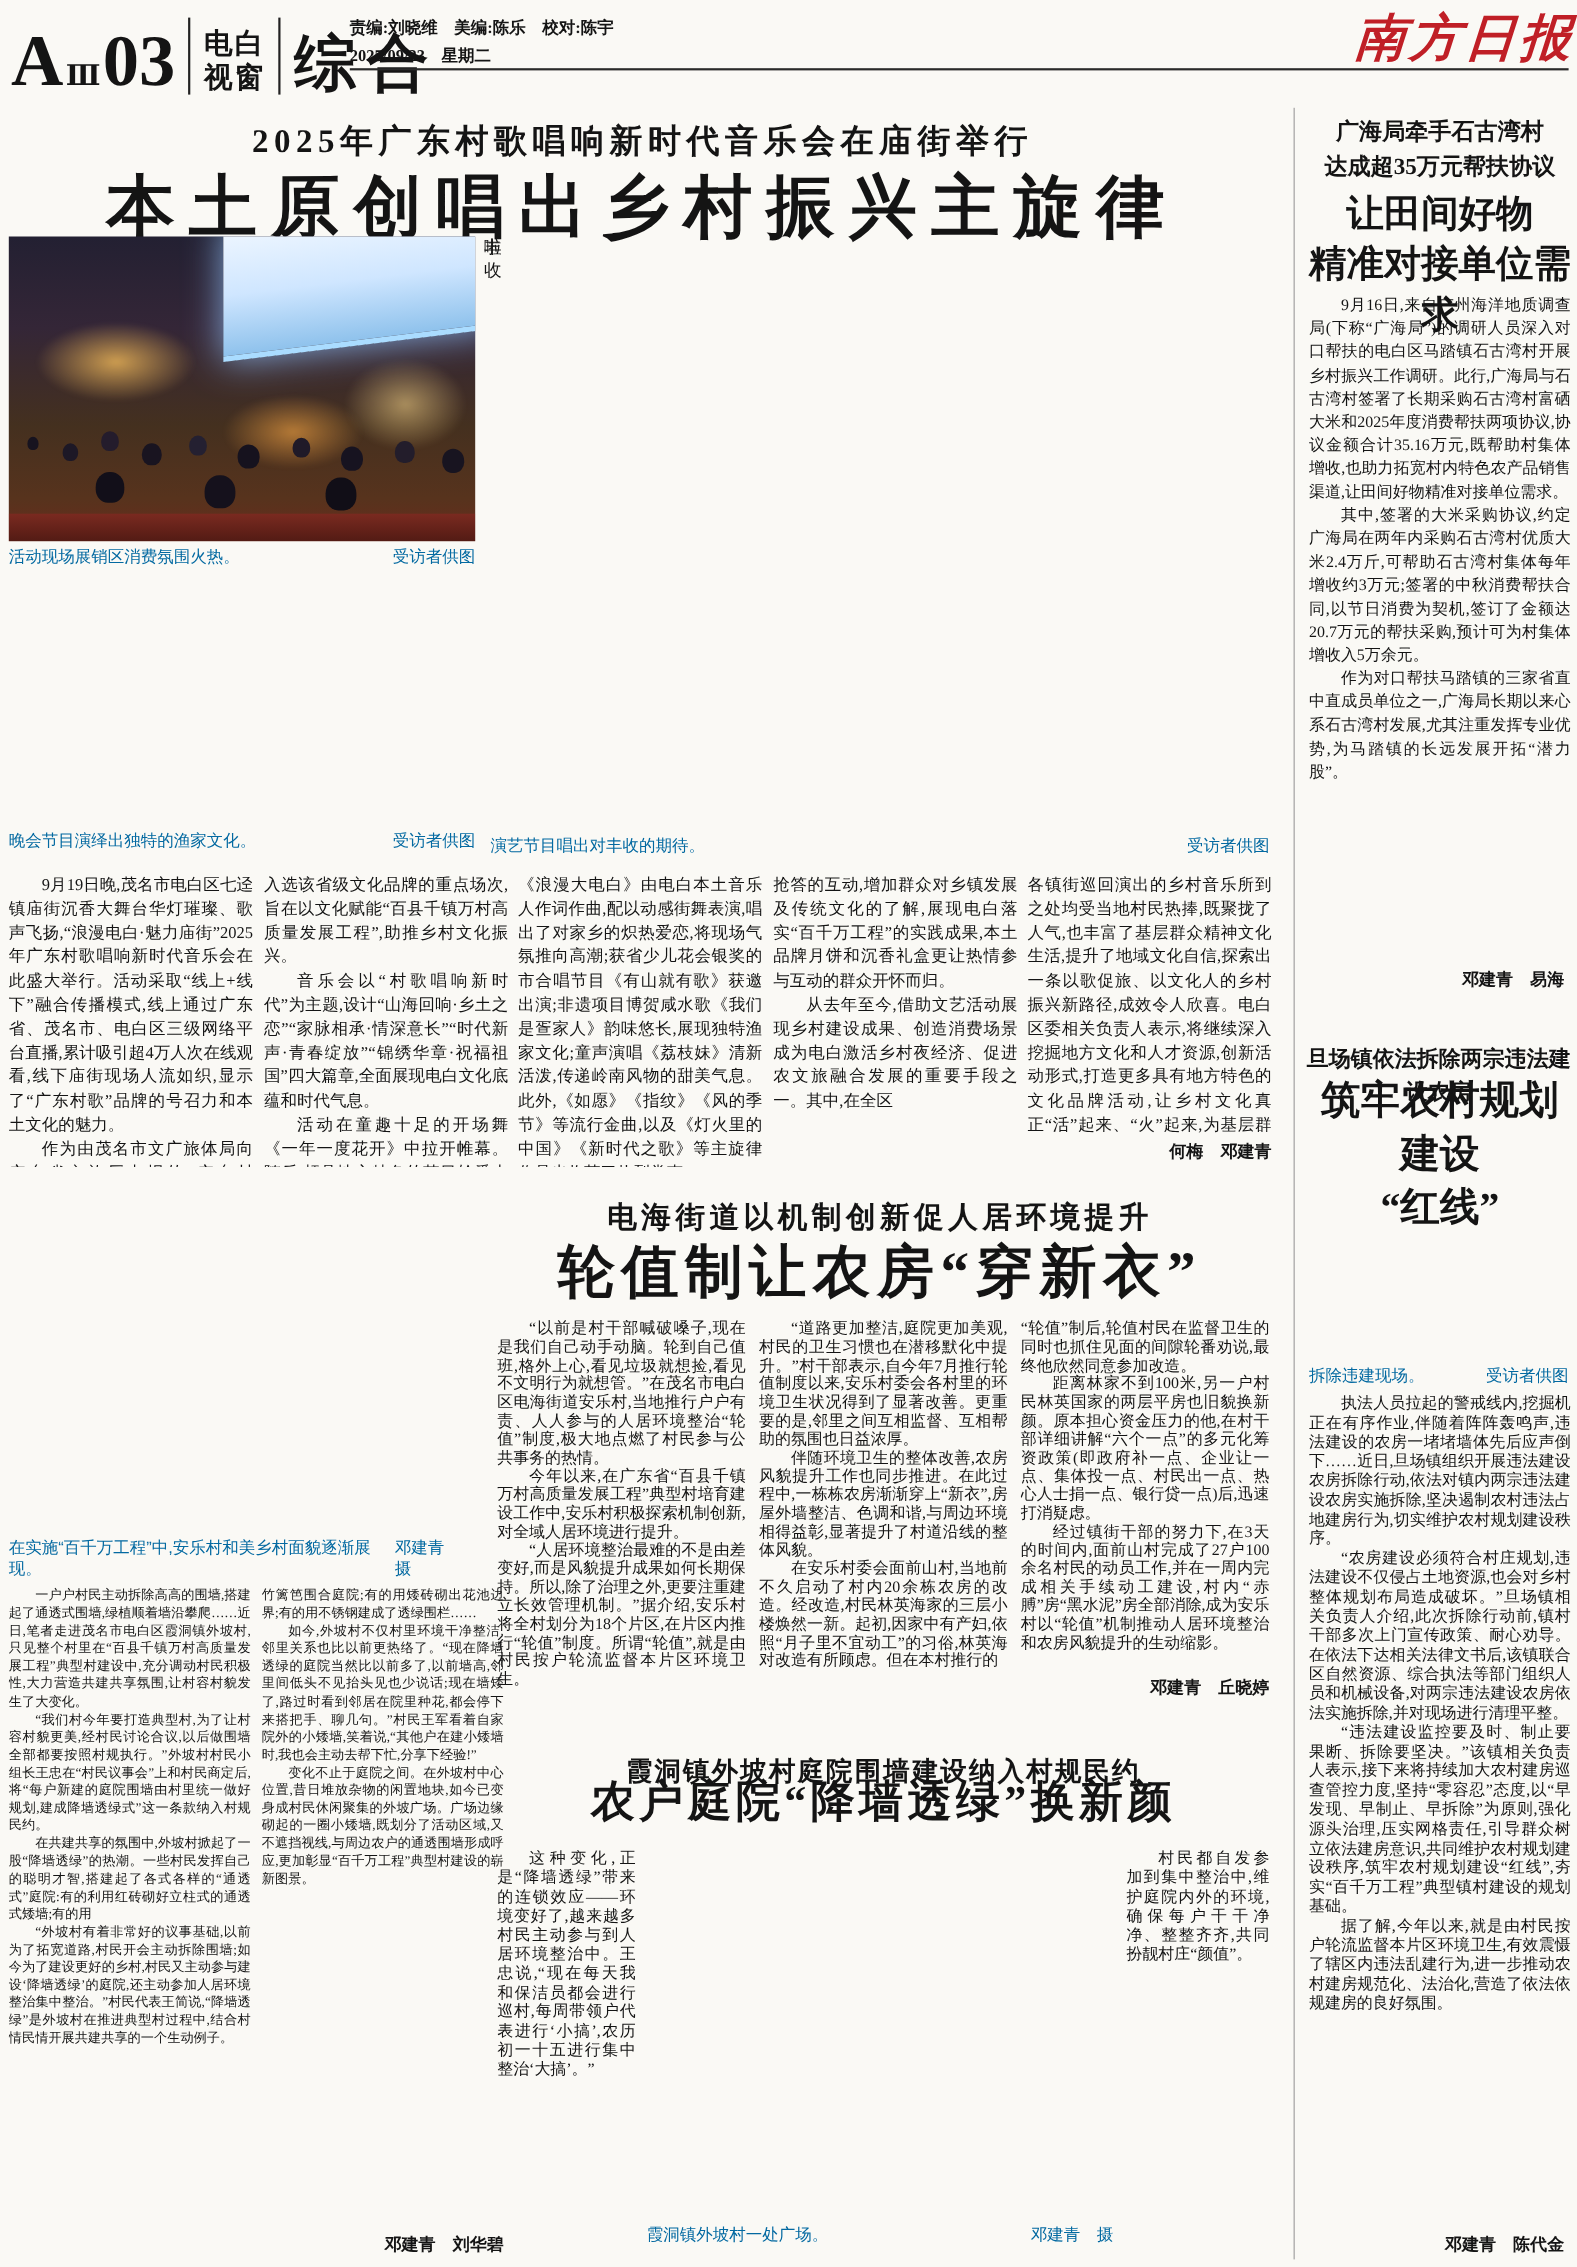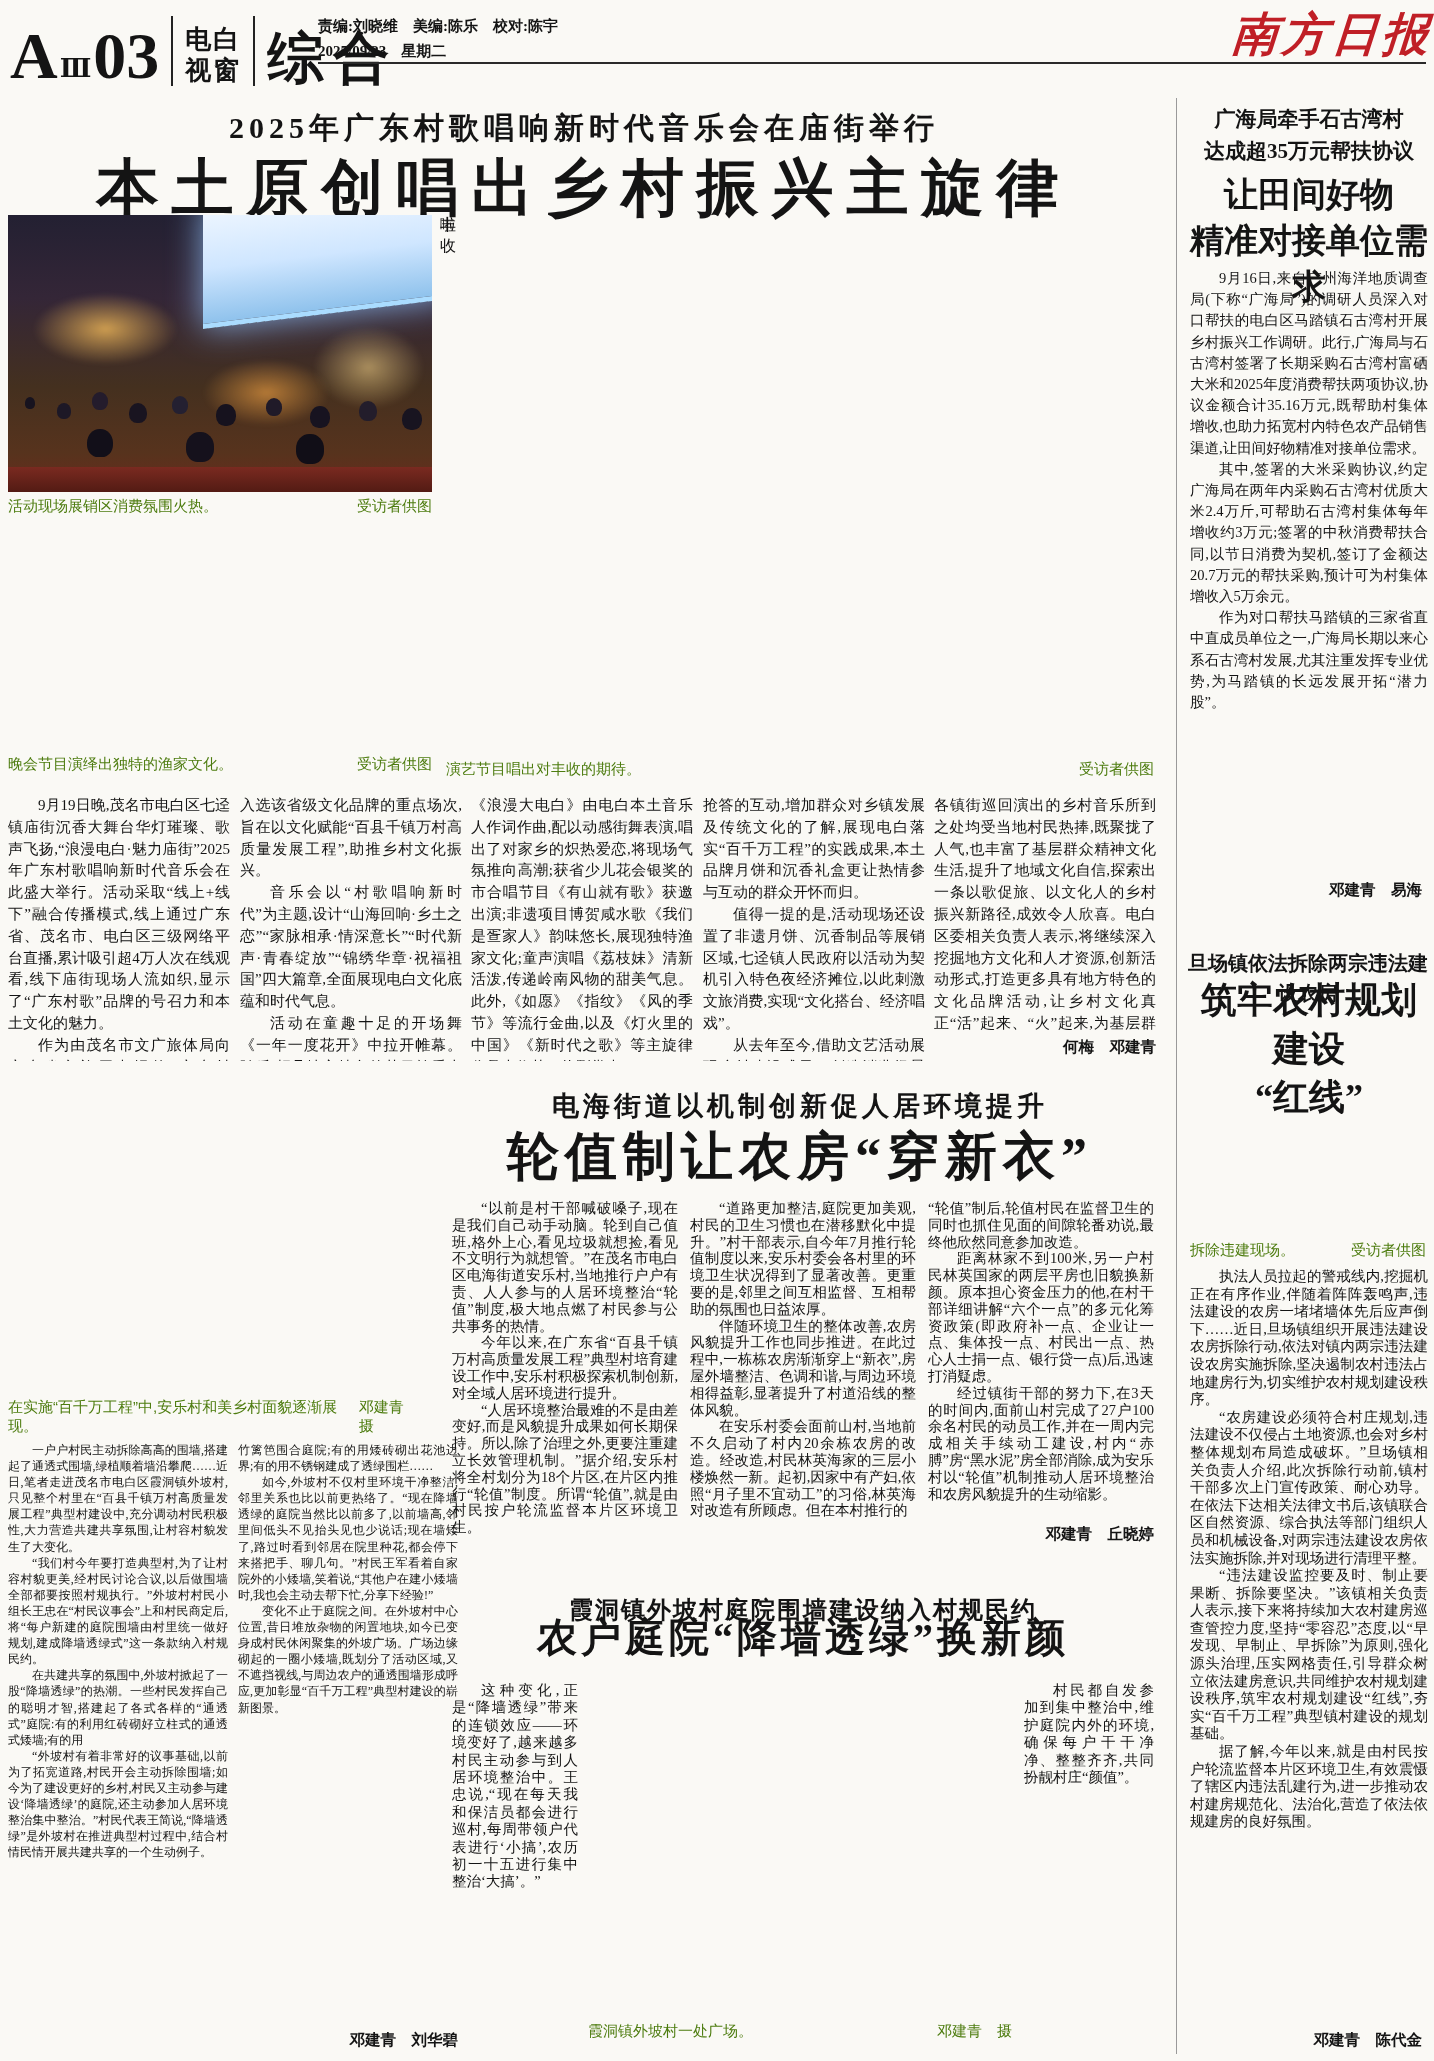--- a/index.html
+++ b/index.html
@@ -33,21 +33,21 @@
   .col{overflow:hidden;text-align:justify;}
   .col p{margin:0;text-indent:2em;}
   .cont p:first-child{text-indent:0;}
   .bmain{font-size:15px;line-height:21.8px;}
   .bmid{font-size:14.5px;line-height:16.8px;}
   .bside{font-size:14.5px;line-height:21.2px;}
   .bside2{font-size:14.5px;line-height:17.6px;}
   .bbot{font-size:12px;line-height:16.1px;}
   .bnarrow{font-size:14.5px;line-height:17.4px;}
   .byline{text-align:right;font-weight:700;font-size:15.5px;white-space:nowrap;}
-  .cap{display:flex;justify-content:space-between;font-size:15px;color:#4d7c0f;
+  .cap{display:flex;justify-content:space-between;font-size:15px;color:#0369a1;
        font-family:"Liberation Sans","DejaVu Sans",sans-serif;}
   .sep-v{border-left:1px solid #9a9a9a;}
   
   .ph{overflow:hidden;position:absolute;}
   .ph *{position:absolute;}
   .ph1{background:linear-gradient(180deg,#232032 0%,#342637 30%,#44301f 62%,#57331d 86%,#6b2a1c 100%);}
   .p1-canopy{right:-4%;top:-10%;width:58%;height:44%;transform:skewY(-7deg);
      background:linear-gradient(180deg,#f2f8ff 0%,#cfe6ff 55%,#8fc2ec 100%);
      border-bottom:5px solid #aadcff;box-shadow:0 0 34px rgba(150,200,255,.8);}
   .p1-glow{border-radius:50%;filter:blur(2px);}
@@ -276,21 +276,20 @@
 <div class="abs col bmain cont" style="left:240px;top:795px;width:222px;height:266px;">
     <p>入选该省级文化品牌的重点场次,旨在以文化赋能“百县千镇万村高质量发展工程”,助推乡村文化振兴。</p>
     <p>音乐会以“村歌唱响新时代”为主题,设计“山海回响·乡土之恋”“家脉相承·情深意长”“时代新声·青春绽放”“锦绣华章·祝福祖国”四大篇章,全面展现电白文化底蕴和时代气息。</p>
     <p>活动在童趣十足的开场舞《一年一度花开》中拉开帷幕。随后,颇具地方特色的节目轮番上演:父女组合用“涯话”深情对唱《客家人全年歌谣》,承载浓浓乡音乡情;原创歌曲</p>
   </div>
 <div class="abs col bmain cont" style="left:471px;top:795px;width:222px;height:266px;">
     <p>《浪漫大电白》由电白本土音乐人作词作曲,配以动感街舞表演,唱出了对家乡的炽热爱恋,将现场气氛推向高潮;获省少儿花会银奖的市合唱节目《有山就有歌》获邀出演;非遗项目博贺咸水歌《我们是疍家人》韵味悠长,展现独特渔家文化;童声演唱《荔枝妹》清新活泼,传递岭南风物的甜美气息。此外,《如愿》《指纹》《风的季节》等流行金曲,以及《灯火里的中国》《新时代之歌》等主旋律作品也收获了热烈掌声。</p>
   </div>
 <div class="abs col bmain cont" style="left:703px;top:795px;width:222px;height:266px;">
     <p>抢答的互动,增加群众对乡镇发展及传统文化的了解,展现电白落实“百千万工程”的实践成果,本土品牌月饼和沉香礼盒更让热情参与互动的群众开怀而归。</p>
-    <p>值得一提的是,活动现场还设置了非遗月饼、沉香制品等展销区域,七迳镇人民政府以活动为契机引入特色夜经济摊位,以此刺激文旅消费,实现“文化搭台、经济唱戏”。</p>
     <p>从去年至今,借助文艺活动展现乡村建设成果、创造消费场景成为电白激活乡村夜经济、促进农文旅融合发展的重要手段之一。其中,在全区</p>
   </div>
 <div class="abs col bmain cont" style="left:934px;top:795px;width:222px;height:240px;">
     <p>各镇街巡回演出的乡村音乐所到之处均受当地村民热捧,既聚拢了人气,也丰富了基层群众精神文化生活,提升了地域文化自信,探索出一条以歌促旅、以文化人的乡村振兴新路径,成效令人欣喜。电白区委相关负责人表示,将继续深入挖掘地方文化和人才资源,创新活动形式,打造更多具有地方特色的文化品牌活动,让乡村文化真正“活”起来、“火”起来,为基层群众打造更多展现自我的舞台,为乡村振兴提供持续的文化支撑和精神滋养。</p>
   </div>
 <div class="abs byline" style="left:934px;top:1037px;width:222px;">何梅　邓建青</div>
 
 <div class="abs sep-v" style="left:1176px;top:98px;height:1956px;"></div>
 
 <div class="abs r-kicker" style="left:1186px;top:104px;width:246px;">

